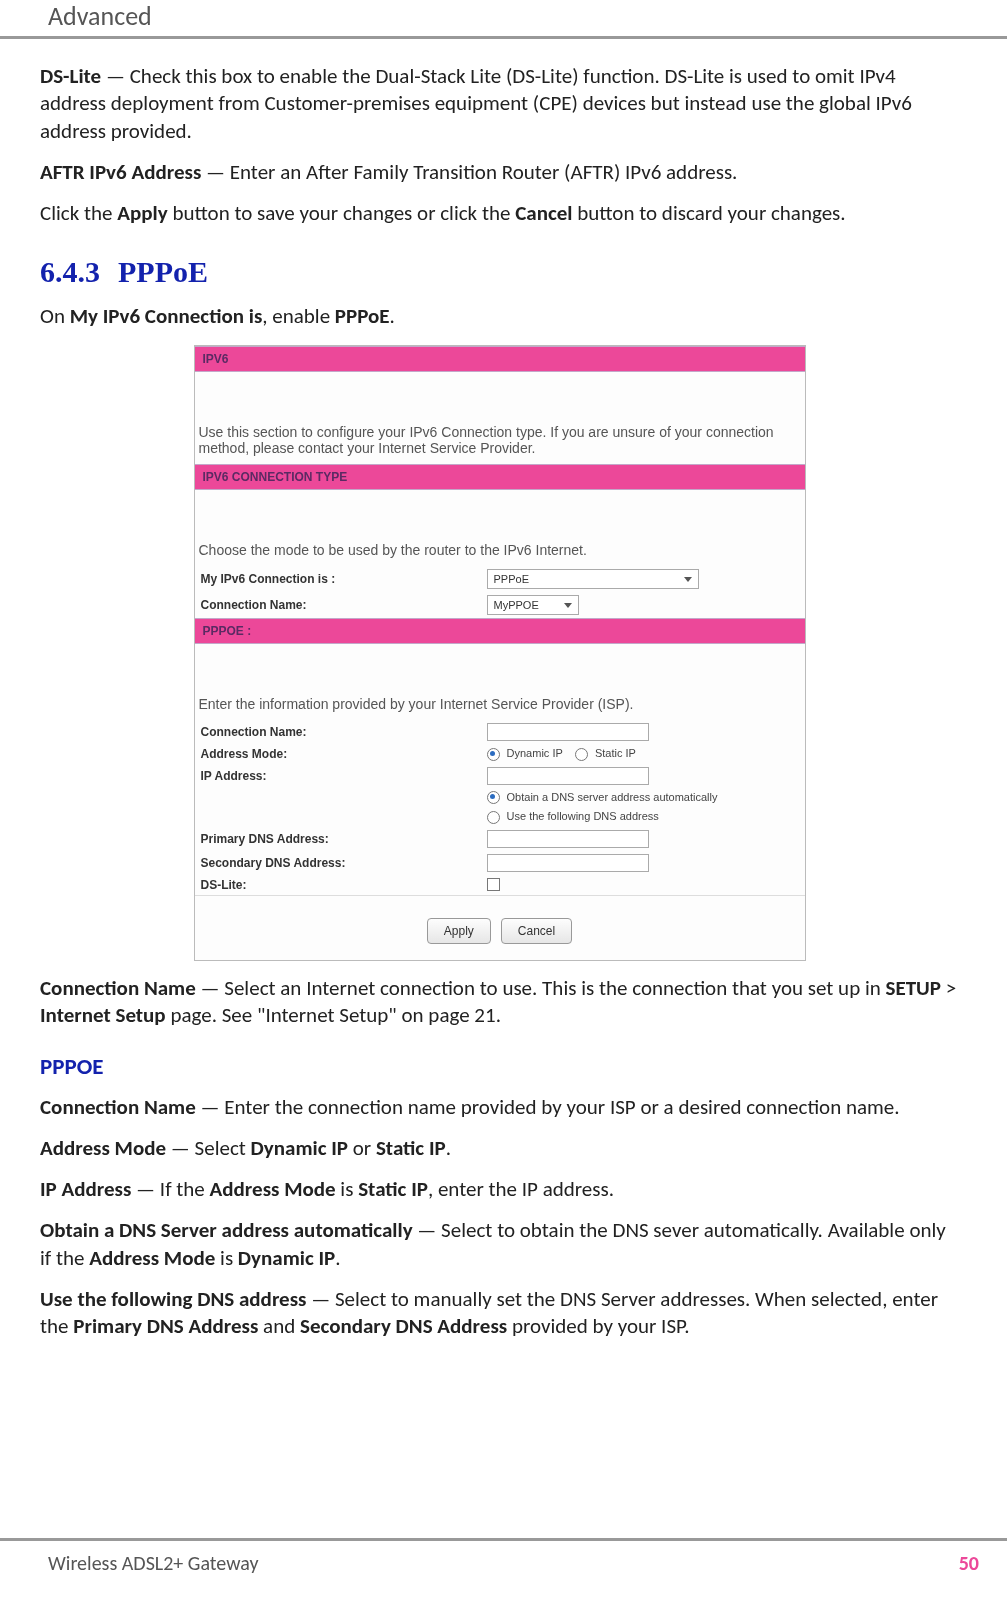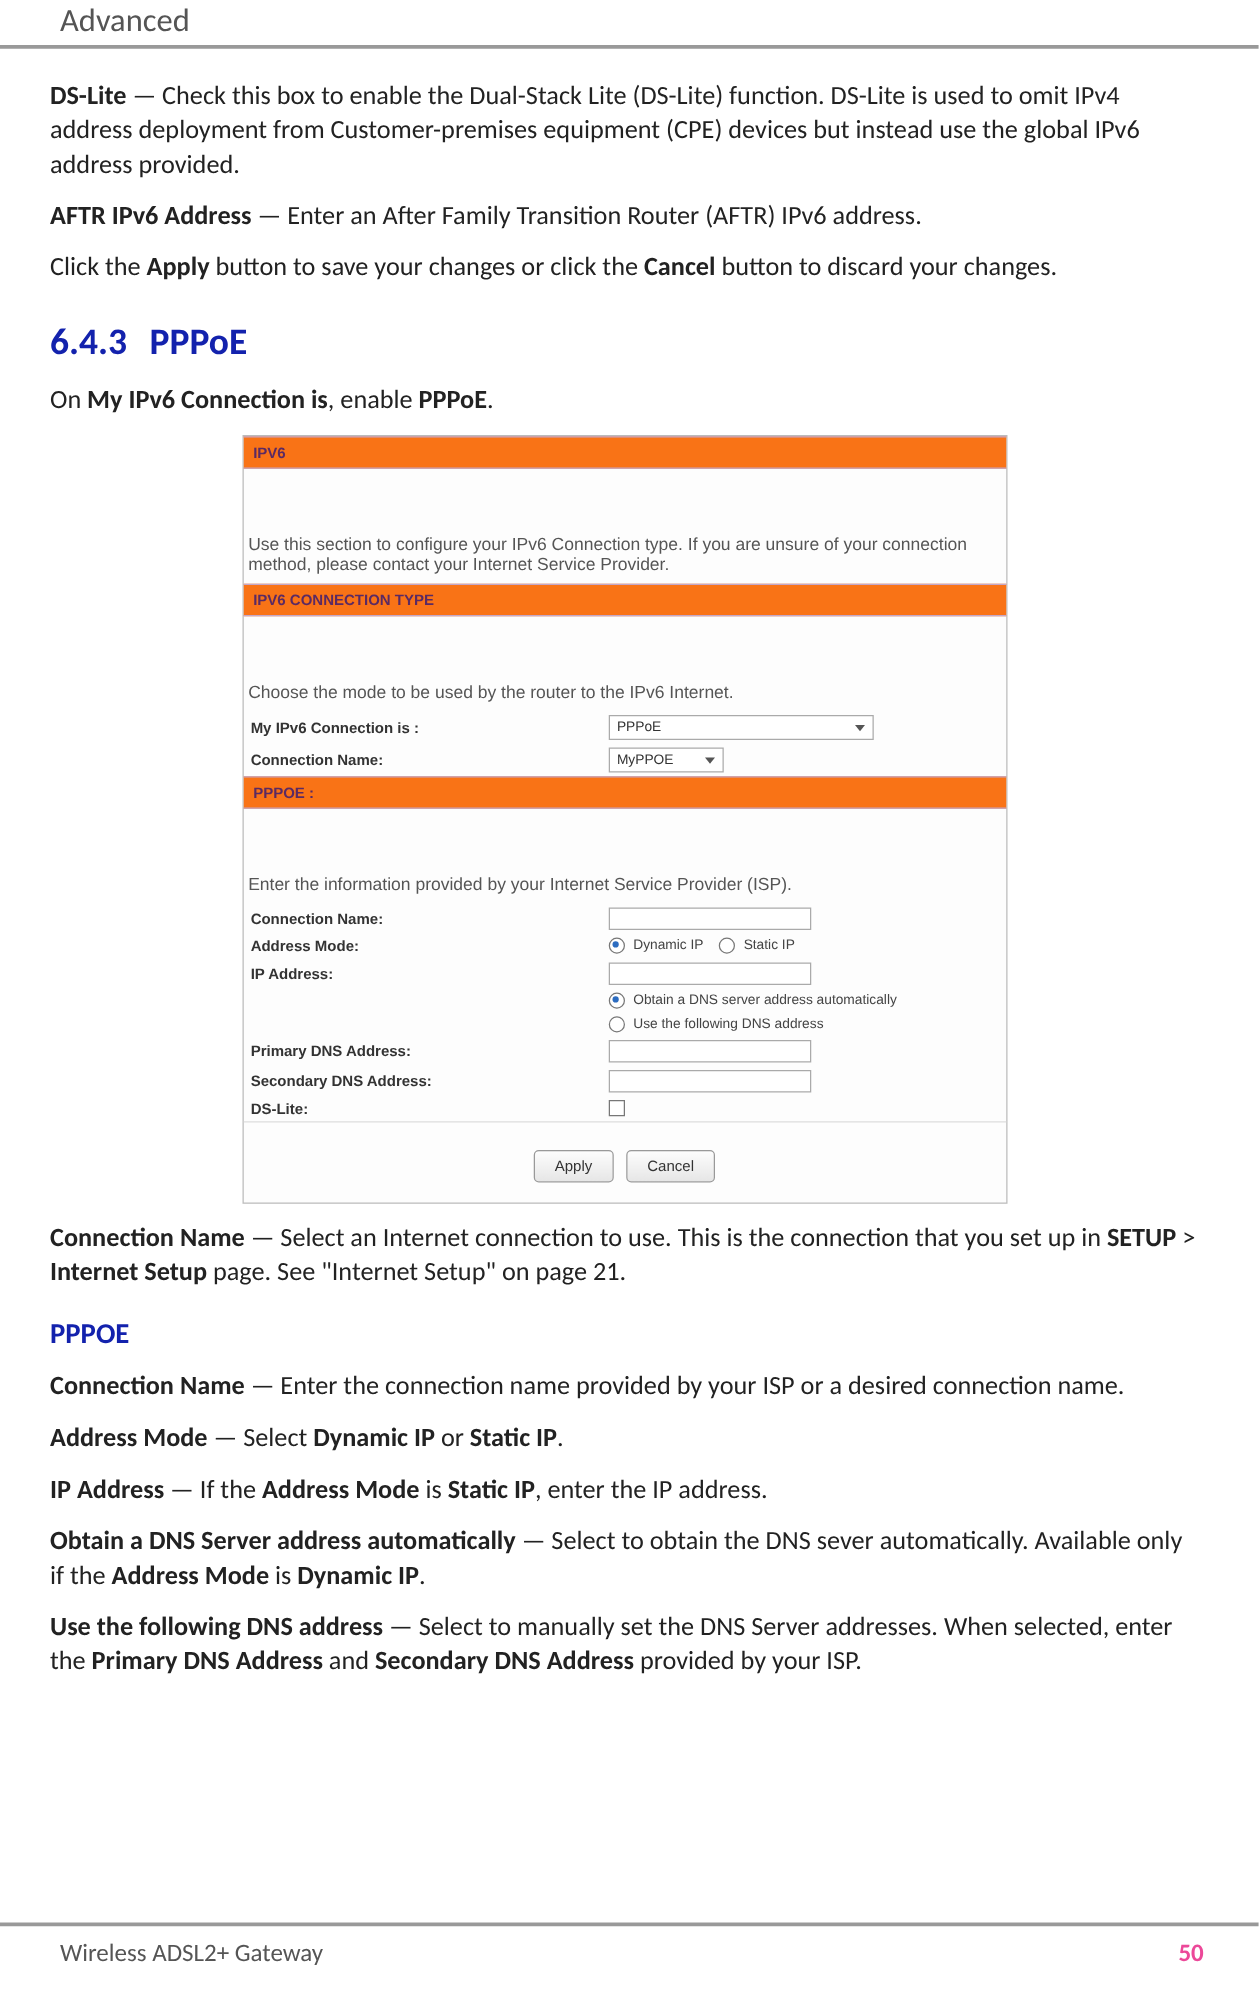--- a/index.html
+++ b/index.html
@@ -26,34 +26,35 @@
       font-size: 21px;
       line-height: 1.3;
       margin: 14px 0;
     }
     .b { font-weight: bold; }
     h2.section-title {
       color: #1322ad;
       font-size: 30px;
       font-weight: bold;
       margin: 28px 0 14px 0;
+      font-family: Liberation Serif, serif;
     }
     .section-num { margin-right: 18px; }
     .sub-title {
       color: #1322ad;
       font-size: 23px;
       font-weight: bold;
       margin: 22px 0 6px 0;
     }
     .footer {
       position: absolute;
       bottom: 22px;
       left: 0;
       right: 0;
-      padding: 10px 44px 0 48px;
+      padding: 10px 28px 0 48px;
       border-top: 3px solid #999;
       display: flex;
       justify-content: space-between;
       font-size: 20px;
       color: #555;
     }
     .pgnum { font-weight: bold; color: #ec4899; }
 
     
     .router-panel {
@@ -63,21 +64,21 @@
       background: #fdfdfd;
       font-family: Tahoma, Verdana, sans-serif;
       font-size: 11px;
       color: #333;
     }
     .rp-header {
       font-size: 12px;
       font-weight: bold;
       padding: 5px 8px;
       color: #5b2a63;
-      background: #f97316;
+      background: #ec4899;
       border-bottom: 1px solid #c3a7c9;
       border-top: 1px solid #c3a7c9;
     }
     .rp-desc {
       padding: 4px 4px 8px 4px;
       font-size: 14px;
       color: #555;
       margin-top: 48px;
     }
     .rp-row {

